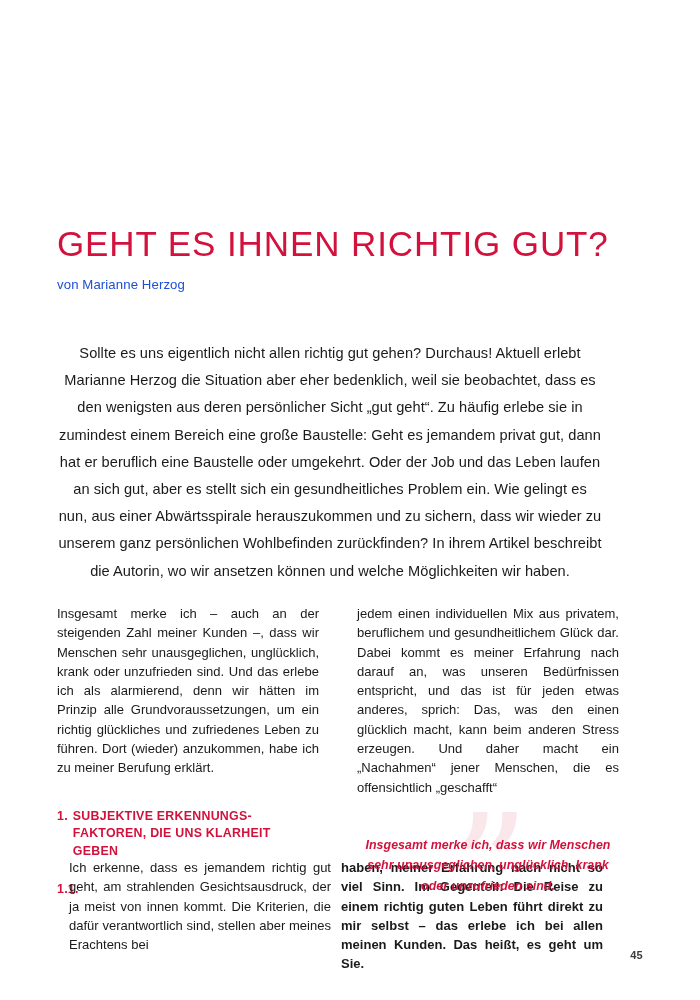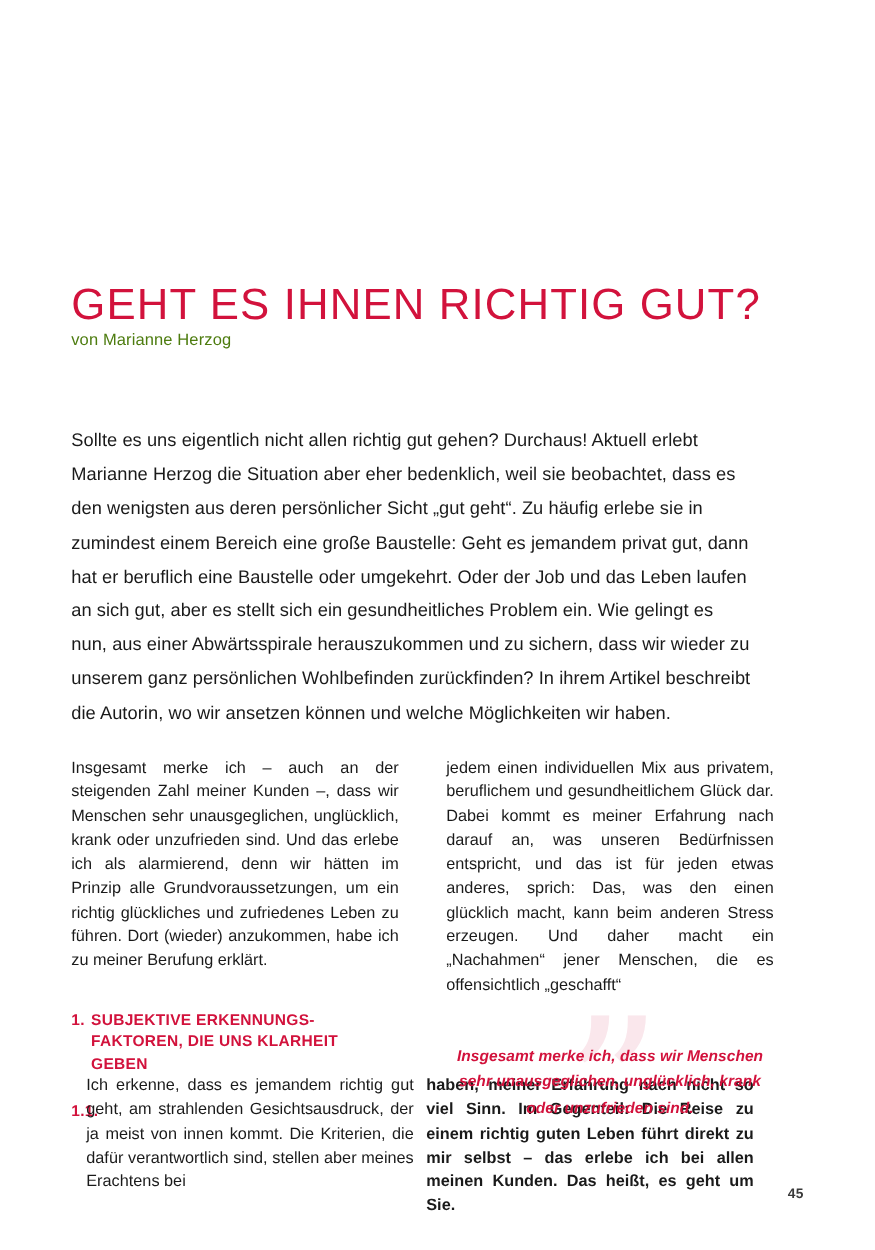--- a/index.html
+++ b/index.html
@@ -34,37 +34,37 @@
     font-weight: 300;
     letter-spacing: 0.9px;
     color: #d2123c;
     white-space: nowrap;
     line-height: 1.1;
   }
 
   .byline {
     position: absolute;
     left: 57px;
-    top: 264px;
+    top: 277px;
     font-size: 13.2px;
     font-weight: 400;
-    color: #4d7c0f;
+    color: #1d4ed8;
     letter-spacing: 0.1px;
   }
 
   
   .intro {
     position: absolute;
     left: 57px;
     top: 340px;
     width: 546px;
     font-size: 14.6px;
     line-height: 27.2px;
     color: #1a1a1a;
-    text-align: left;
+    text-align: center;
     letter-spacing: 0.05px;
   }
 
   
   .columns {
     position: absolute;
     left: 57px;
     top: 604px;
     width: 546px;
     height: 330px;

